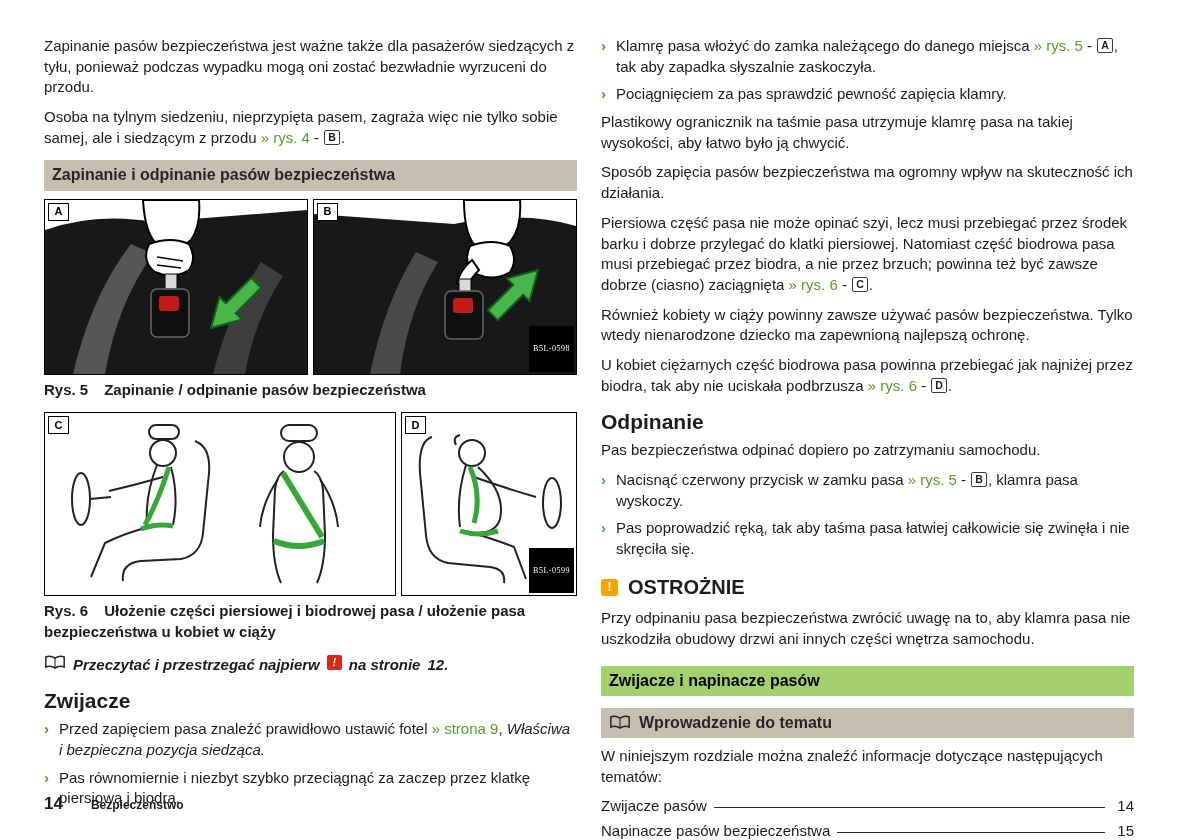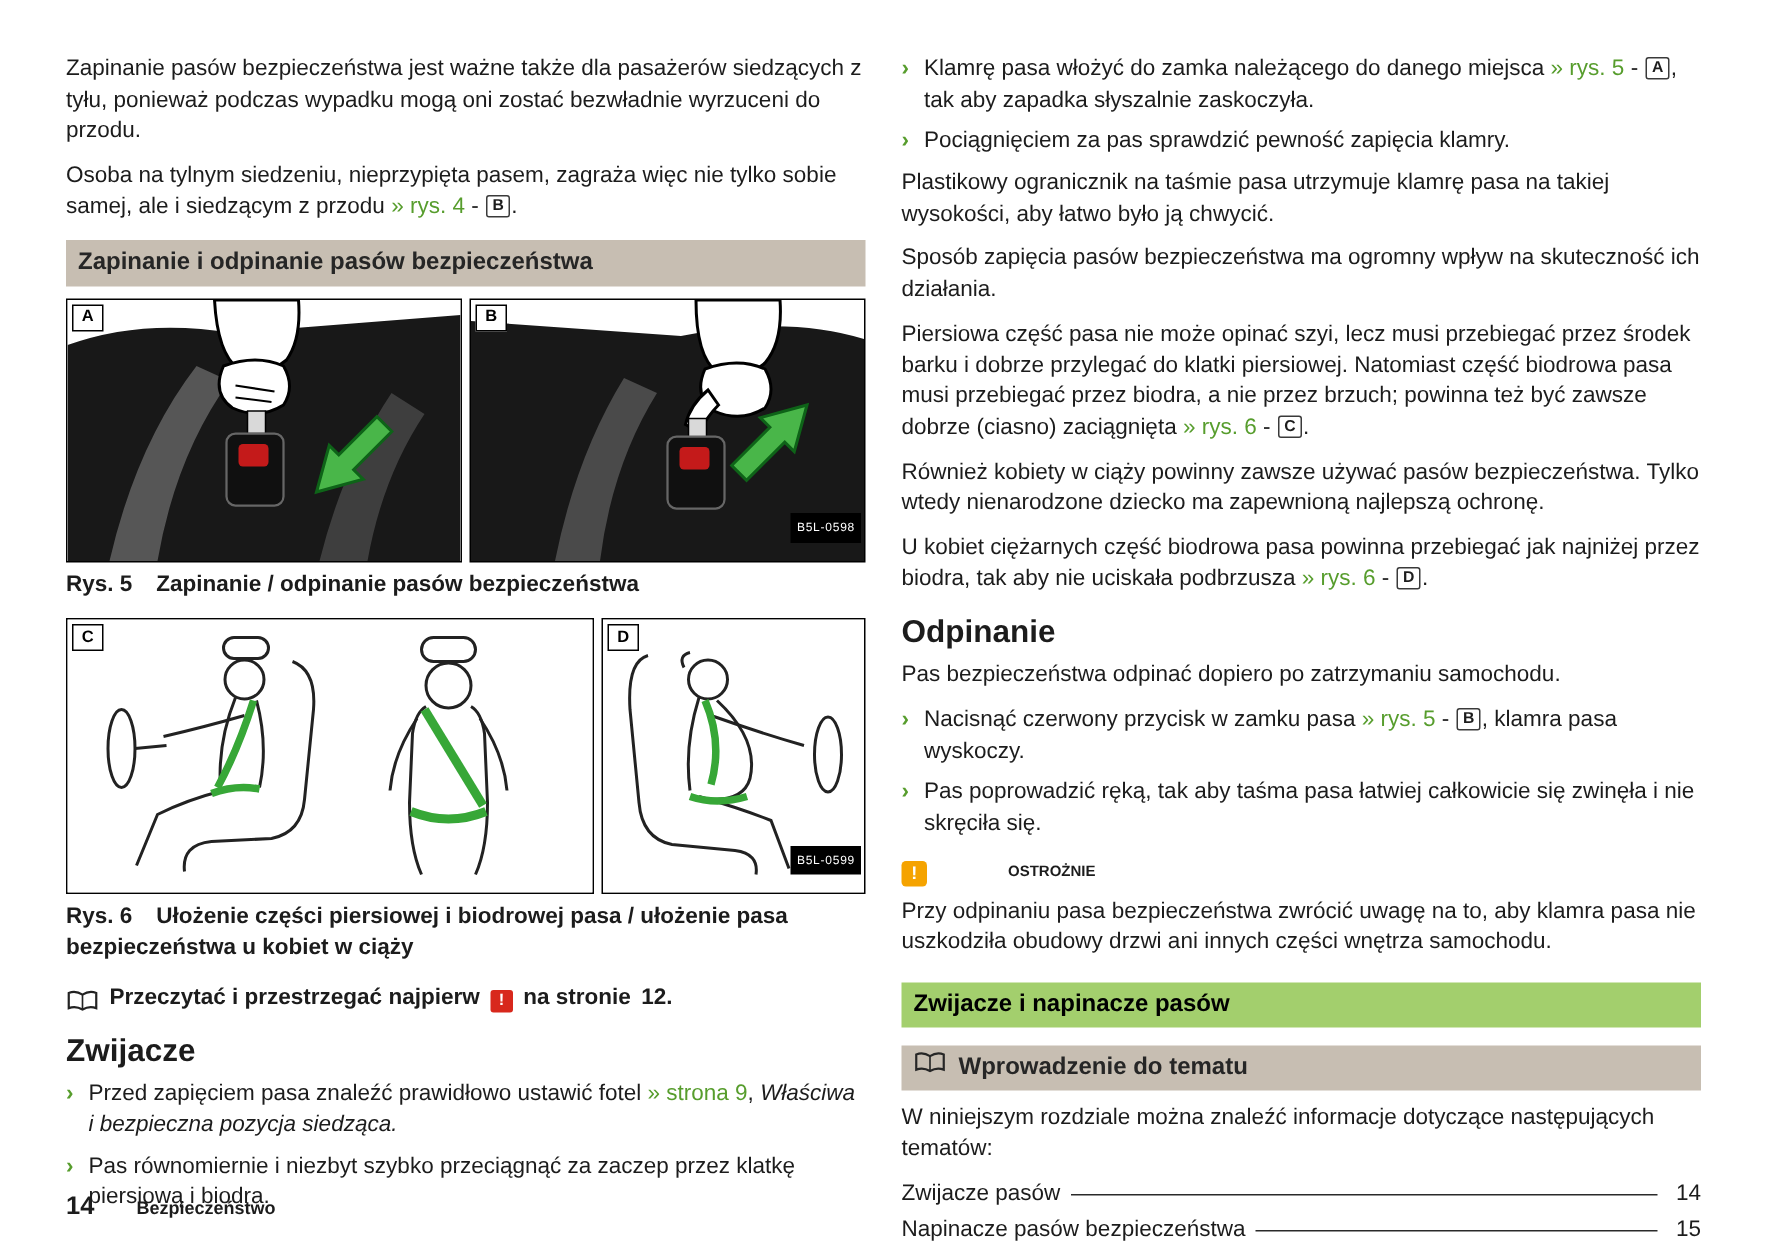--- a/index.html
+++ b/index.html
@@ -14,50 +14,50 @@
   p.body{margin:0 0 9px 0;}
   .italic{font-style:italic;}
   a.xref{color:#579d2d;text-decoration:none;cursor:pointer;}
   .keybox{
     display:inline-block;border:1px solid #3a3a3a;border-radius:2px;background:#fff;
     font-size:10.5px;font-weight:600;line-height:13px;padding:0 3px;margin:0 1px;
     vertical-align:2px;
   }
   .bar{
     background:#c7beb2;color:#262626;font-weight:bold;font-size:16px;
-    padding:4px 8px;margin:12px 0 8px 0;display:flex;gap:8px;
+    padding:4px 8px;margin:12px 0 8px 0;display:flex;align-items:center;gap:8px;
   }
   .bar-green{background:#a3cf6d;color:#000000;}
   .figure{display:flex;gap:5px;margin:6px 0 4px 0;}
   .fig-panel{position:relative;border:1px solid #000;background:#fff;box-sizing:border-box;}
   .panel-label{
     position:absolute;top:3px;left:3px;min-width:15px;height:16px;padding:0 2px;
     border:1px solid #000;background:#fff;color:#000;font-size:11px;font-weight:bold;
     display:flex;align-items:center;justify-content:center;z-index:2;
   }
   .fig-code{
-    position:absolute;right:2px;bottom:12px;background:#000;color:#fff;
-    font-size:8px;letter-spacing:.5px;padding:4px 4px;z-index:2;
+    position:absolute;right:2px;bottom:2px;background:#000;color:#fff;
+    font-size:8px;letter-spacing:.5px;padding:17px 4px;z-index:2;font-family:Liberation Serif, serif;
   }
   .figcaption{margin:5px 0 12px 0;font-weight:bold;font-size:15px;}
   .figlabel{margin-right:16px;}
-  .note-row{display:flex;align-items:flex-end;gap:7px;margin:4px 0 12px 0;font-weight:bold;}
+  .note-row{display:flex;align-items:flex-start;gap:7px;margin:4px 0 12px 0;font-weight:bold;font-style:italic;}
   .alert-badge{
     display:inline-flex;width:15px;height:15px;background:#d8281c;color:#fff;
     font-size:11px;font-weight:bold;align-items:center;justify-content:center;border-radius:2px;flex:0 0 auto;
   }
   .warn-badge{
     display:inline-flex;width:17px;height:17px;background:#f5a300;color:#fff;
     font-size:12px;font-weight:bold;align-items:center;justify-content:center;border-radius:3px;flex:0 0 auto;
   }
   h4.subhead{margin:12px 0 3px 0;font-size:21px;font-weight:bold;}
   .bullet{position:relative;padding-left:15px;margin:0 0 7px 0;}
   .bullet .marker{position:absolute;left:0;top:0;color:#579d2d;font-weight:bold;}
   .caution-head{display:flex;align-items:center;gap:10px;margin:14px 0 7px 0;}
-  .caution-title{font-weight:bold;font-size:10px;margin-left:44px;}
+  .caution-title{font-weight:bold;font-size:20px;}
   .toc{margin:2px 0 12px 0;}
   .toc-row{display:flex;align-items:baseline;margin:4px 0;cursor:pointer;}
   .toc-leader{flex:1;border-bottom:1px solid #2a2a2a;margin:0 7px;transform:translateY(-3px);}
   .toc-page{min-width:22px;text-align:right;}
   .footer{position:absolute;left:44px;top:792px;display:flex;align-items:baseline;}
   .page-num{font-size:17px;font-weight:bold;margin-right:28px;}
   .footer-label{font-size:12px;font-weight:bold;}
   .book-icon svg{display:block;}
 </style>
 </head>

